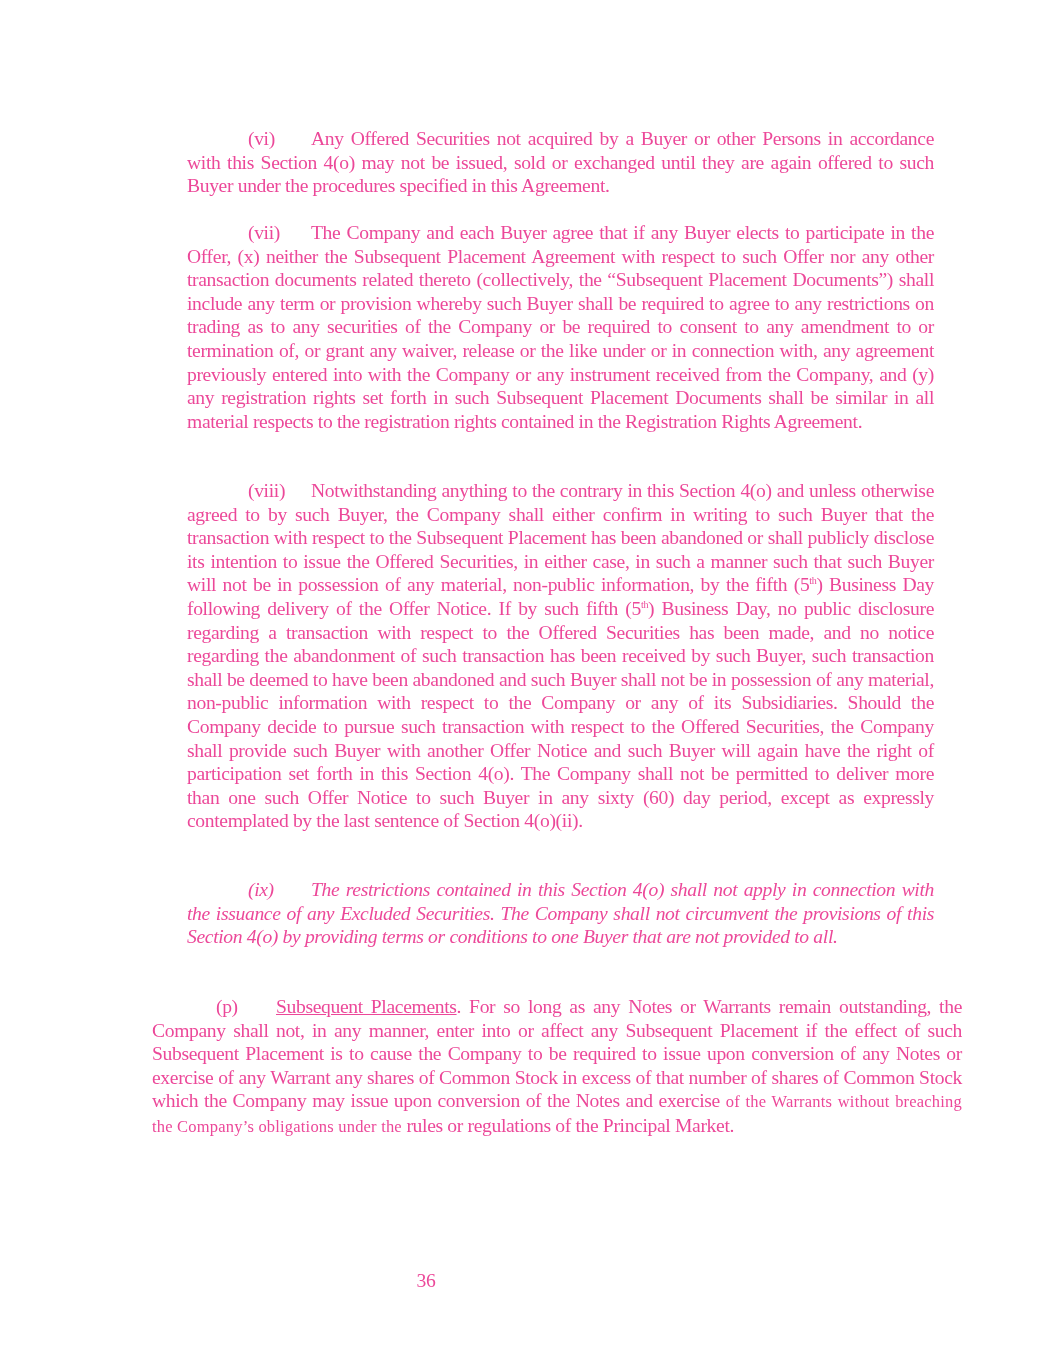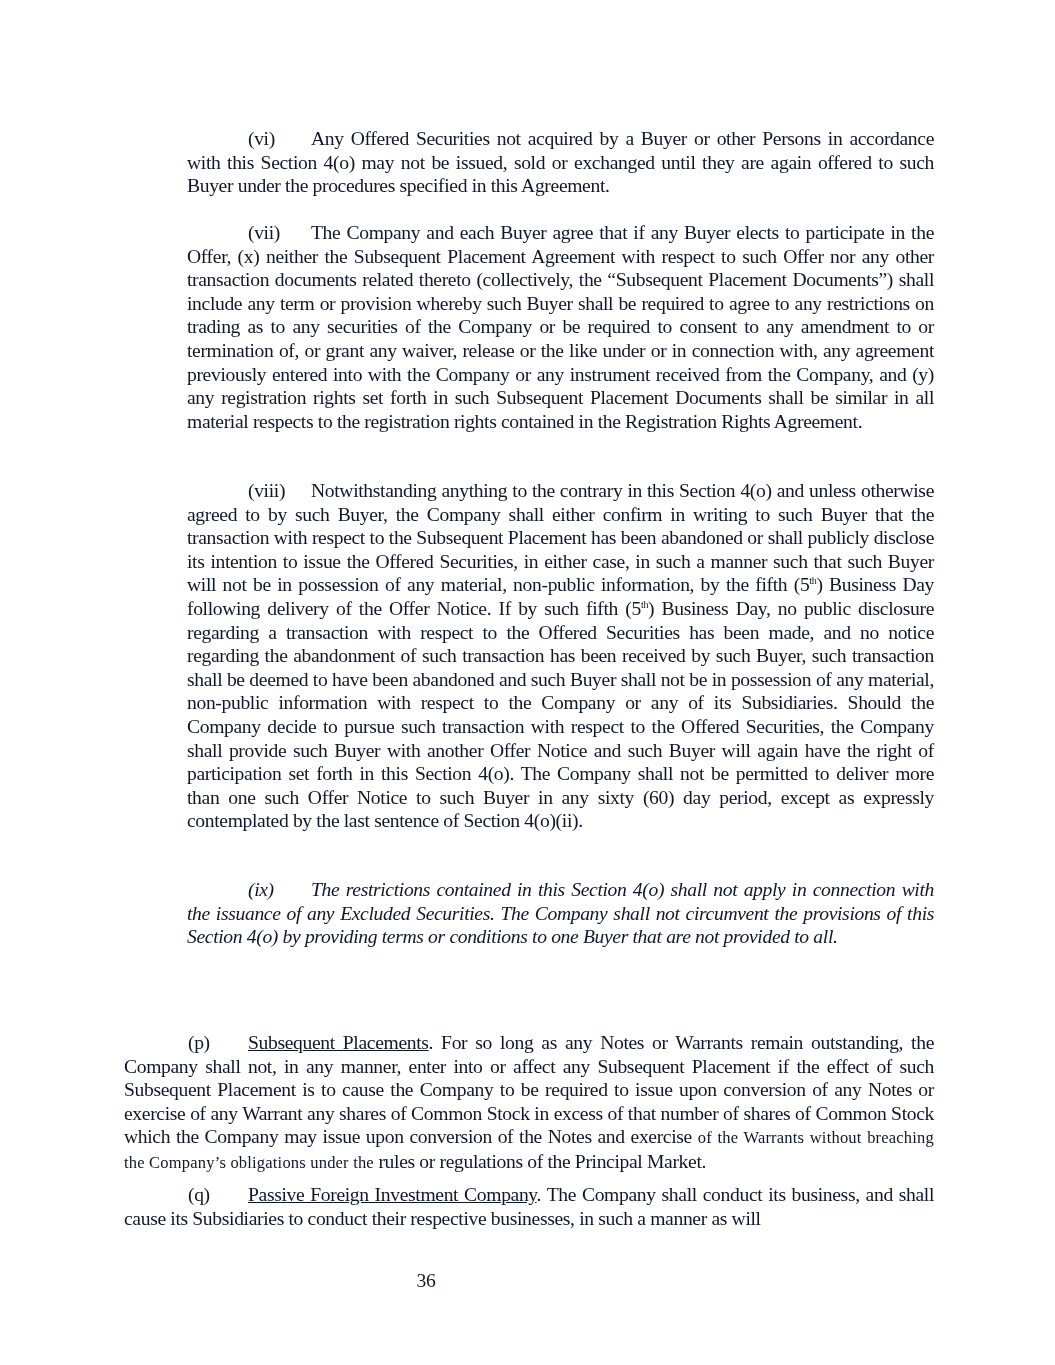--- a/index.html
+++ b/index.html
@@ -1,20 +1,20 @@
 <!DOCTYPE html>
 <html><head>
 <meta charset="utf-8">
 <style>
   html, body { margin: 0; padding: 0; background: #ffffff; }
   body { width: 1055px; height: 1365px; position: relative; overflow: hidden; }
   .page {
     position: absolute; left: 0; top: 0; width: 1055px; height: 1365px;
     font-family: "Liberation Serif", "DejaVu Serif", serif;
-    color: #0f172a;
+    color: #ec4899;
     font-size: 19.6px;
     line-height: 23.6px;
     letter-spacing: -0.35px;
   }
   .para { position: absolute; text-align: justify; margin: 0; }
   .sub { left: 187px; width: 747px; }
   .main { left: 124px; width: 810px; }
   .num { display: inline-block; }
   .indent-sub { padding-left: 61px; }
   .u { text-decoration: underline; }
@@ -36,22 +36,19 @@
   </p>
 
   <p class="para sub" style="top:479px;">
     <span class="indent-sub"></span><span class="num" style="width:63px;">(viii)</span><span>Notwithstanding anything to the contrary in this Section 4(o) and unless otherwise agreed to by such Buyer, the Company shall either confirm in writing to such Buyer that the transaction with respect to the Subsequent Placement has been abandoned or shall publicly disclose its intention to issue the Offered Securities, in either case, in such a manner such that such Buyer will not be in possession of any material, non-public information, by the fifth (5</span><sup>th</sup><span>) Business Day following delivery of the Offer Notice.  If by such fifth (5</span><sup>th</sup><span>) Business Day, no public disclosure regarding a transaction with respect to the Offered Securities has been made, and no notice regarding the abandonment of such transaction has been received by such Buyer, such transaction shall be deemed to have been abandoned and such Buyer shall not be in possession of any material, non-public information with respect to the Company or any of its Subsidiaries.  Should the Company decide to pursue such transaction with respect to the Offered Securities, the Company shall provide such Buyer with another Offer Notice and such Buyer will again have the right of participation set forth in this Section 4(o).  The Company shall not be permitted to deliver more than one such Offer Notice to such Buyer in any sixty (60) day period, except as expressly contemplated by the last sentence of Section 4(o)(ii).</span>
   </p>
 
   <p class="para sub" style="top:878px;font-style:italic;">
     <span class="indent-sub"></span><span class="num" style="width:63px;">(ix)</span><span>The restrictions contained in this Section 4(o) shall not apply in connection with the issuance of any Excluded Securities.  The Company shall not circumvent the provisions of this Section 4(o) by providing terms or conditions to one Buyer that are not provided to all.</span>
   </p>
 
-  <p class="para main" style="top:1031px;">
+  <p class="para main" style="top:995px;margin-left:28px;">
     <span style="padding-left:64px;"></span><span class="num" style="width:60px;">(p)</span><span class="u">Subsequent Placements</span><span>.  For so long as any Notes or Warrants remain outstanding, the Company shall not, in any manner, enter into or affect any Subsequent Placement if the effect of such Subsequent Placement is to cause the Company to be required to issue upon conversion of any Notes or exercise of any Warrant any shares of Common Stock in excess of that number of shares of Common Stock which the Company may issue upon conversion of the Notes and exercise </span><span class="small">of the Warrants without breaching the Company’s obligations under the</span><span> rules or regulations of the Principal Market.</span>
   </p>
 
-  <p class="para main" style="top:1183px;">
-    <span style="padding-left:64px;"></span><span class="num" style="width:60px;">(q)</span><span class="u">Passive Foreign Investment Company</span><span>.  The Company shall conduct its business, and shall cause its Subsidiaries to conduct their respective businesses, in such a manner as will</span>
-  </p>
 
   <div class="page-number">36</div>
 </div>
 
 </body></html>

